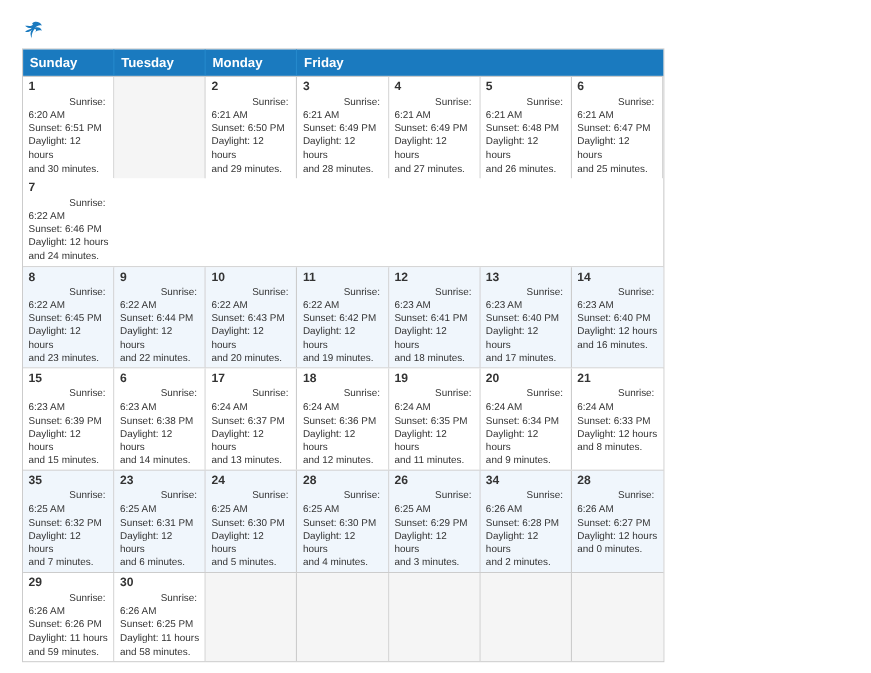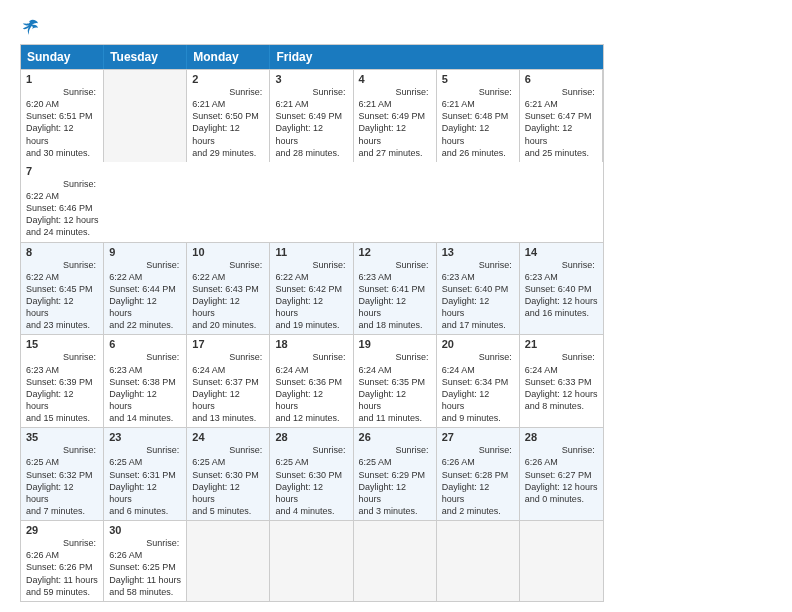--- a/index.html
+++ b/index.html
@@ -177,21 +177,21 @@
           <div class="cal-cell"><span class="day-num">19</span><span class="cell-text">Sunrise: 6:24 AM<br>Sunset: 6:35 PM<br>Daylight: 12 hours<br>and 11 minutes.</span></div>
           <div class="cal-cell"><span class="day-num">20</span><span class="cell-text">Sunrise: 6:24 AM<br>Sunset: 6:34 PM<br>Daylight: 12 hours<br>and 9 minutes.</span></div>
           <div class="cal-cell"><span class="day-num">21</span><span class="cell-text">Sunrise: 6:24 AM<br>Sunset: 6:33 PM<br>Daylight: 12 hours<br>and 8 minutes.</span></div>
         </div>
         <div class="cal-row">
           <div class="cal-cell"><span class="day-num">35</span><span class="cell-text">Sunrise: 6:25 AM<br>Sunset: 6:32 PM<br>Daylight: 12 hours<br>and 7 minutes.</span></div>
           <div class="cal-cell"><span class="day-num">23</span><span class="cell-text">Sunrise: 6:25 AM<br>Sunset: 6:31 PM<br>Daylight: 12 hours<br>and 6 minutes.</span></div>
           <div class="cal-cell"><span class="day-num">24</span><span class="cell-text">Sunrise: 6:25 AM<br>Sunset: 6:30 PM<br>Daylight: 12 hours<br>and 5 minutes.</span></div>
           <div class="cal-cell"><span class="day-num">28</span><span class="cell-text">Sunrise: 6:25 AM<br>Sunset: 6:30 PM<br>Daylight: 12 hours<br>and 4 minutes.</span></div>
           <div class="cal-cell"><span class="day-num">26</span><span class="cell-text">Sunrise: 6:25 AM<br>Sunset: 6:29 PM<br>Daylight: 12 hours<br>and 3 minutes.</span></div>
-          <div class="cal-cell"><span class="day-num">27</span><span class="cell-text">Sunrise: 6:26 AM<br>Sunset: 6:28 PM<br>Daylight: 12 hours<br>and 2 minutes.</span></div>
+          <div class="cal-cell"><span class="day-num">34</span><span class="cell-text">Sunrise: 6:26 AM<br>Sunset: 6:28 PM<br>Daylight: 12 hours<br>and 2 minutes.</span></div>
           <div class="cal-cell"><span class="day-num">28</span><span class="cell-text">Sunrise: 6:26 AM<br>Sunset: 6:27 PM<br>Daylight: 12 hours<br>and 0 minutes.</span></div>
         </div>
         <div class="cal-row">
           <div class="cal-cell"><span class="day-num">29</span><span class="cell-text">Sunrise: 6:26 AM<br>Sunset: 6:26 PM<br>Daylight: 11 hours<br>and 59 minutes.</span></div>
           <div class="cal-cell"><span class="day-num">30</span><span class="cell-text">Sunrise: 6:26 AM<br>Sunset: 6:25 PM<br>Daylight: 11 hours<br>and 58 minutes.</span></div>
           <div class="cal-cell empty"></div>
           <div class="cal-cell empty"></div>
           <div class="cal-cell empty"></div>
           <div class="cal-cell empty"></div>
           <div class="cal-cell empty"></div>

